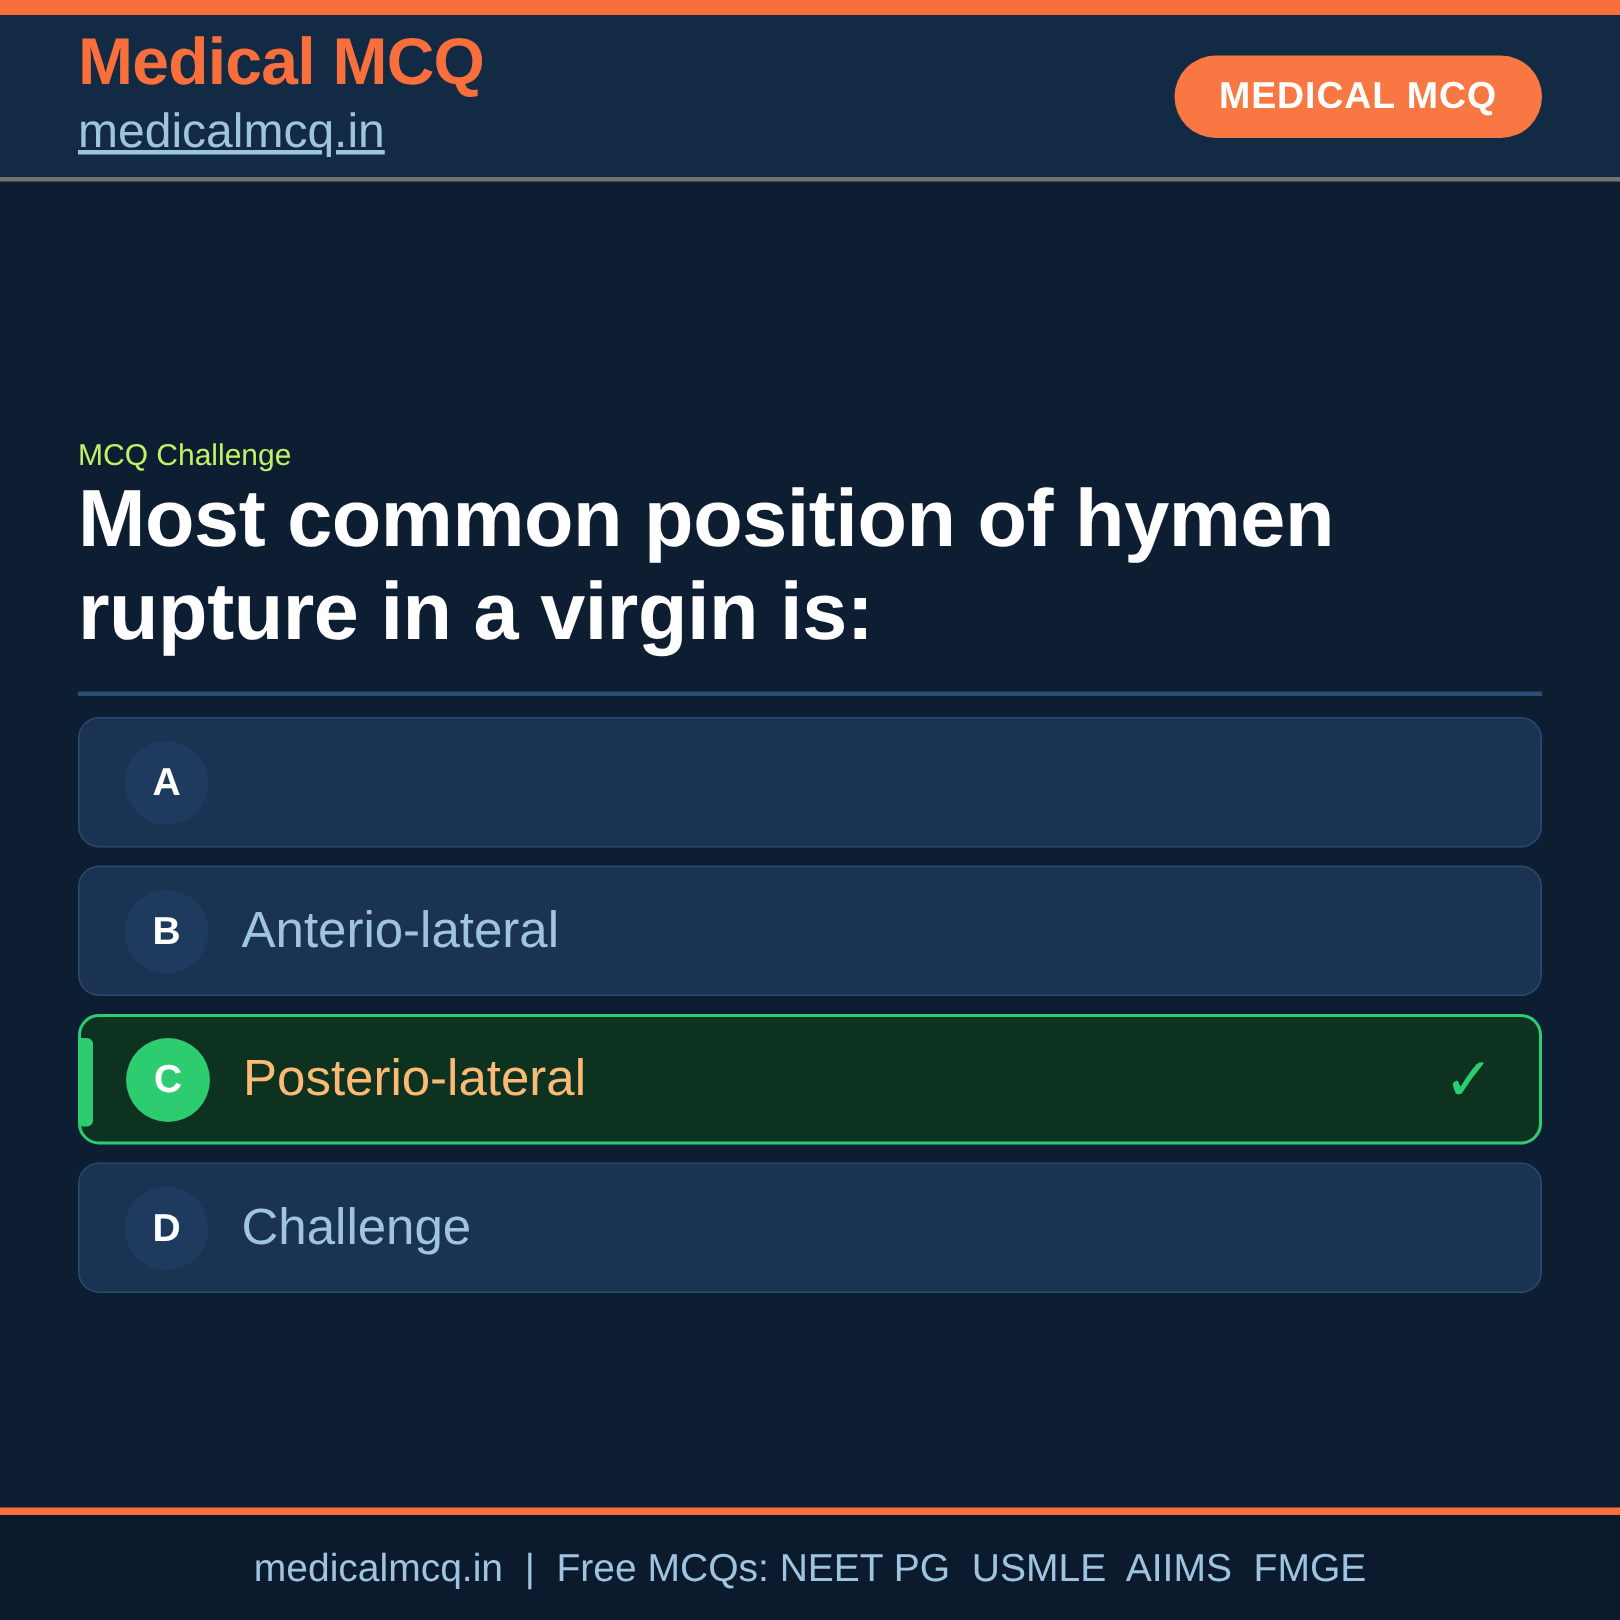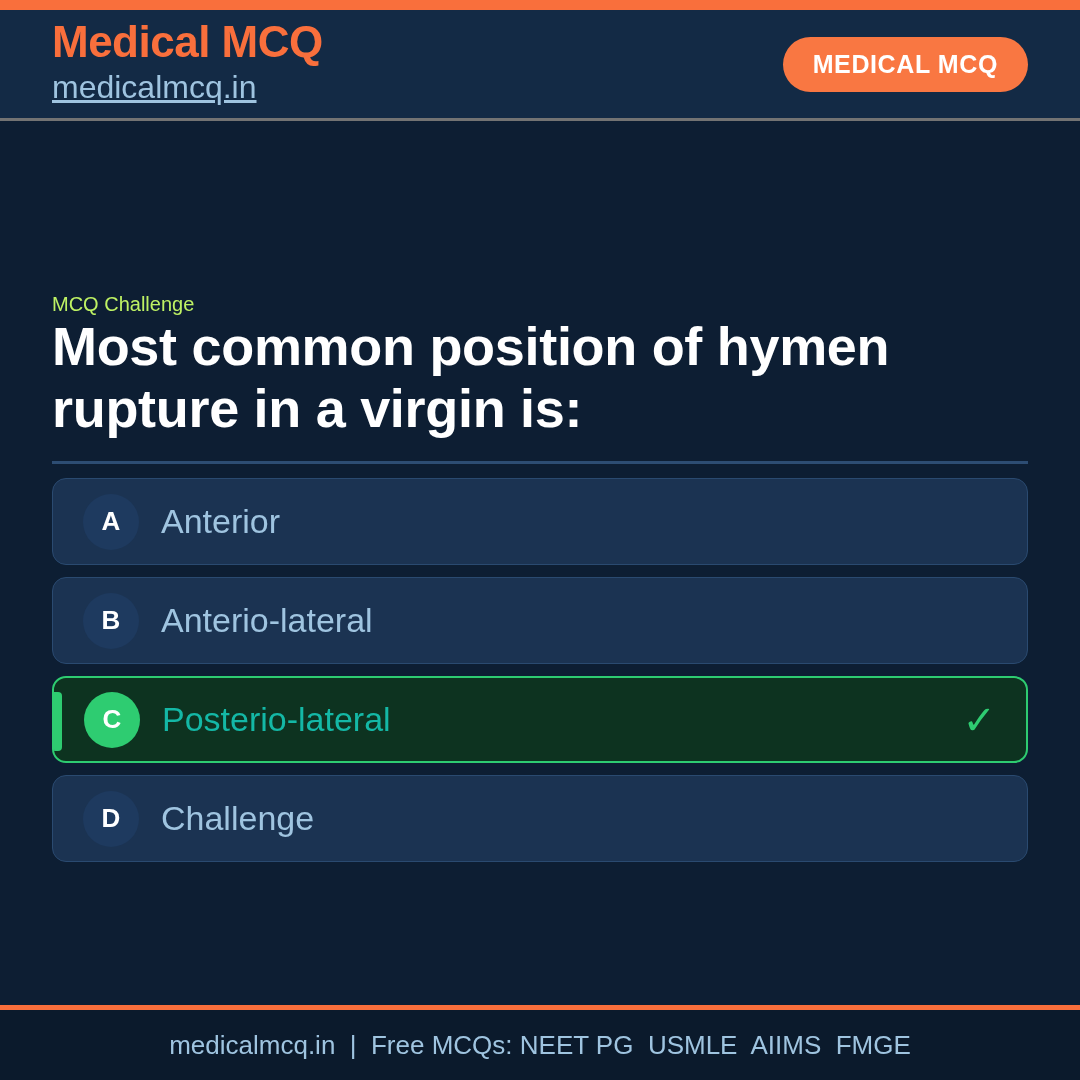--- a/index.html
+++ b/index.html
@@ -81,21 +81,21 @@
     background:#1e3a5f; color:#ffffff;
     font-size:26px; font-weight:bold;
     display:flex; align-items:center; justify-content:center;
     flex:0 0 auto; margin-right:22px;
   }
   .option.correct .badge { background:#2ecc71; color:#ffffff; }
 
   .opt-text {
     font-size:34px; color:#9fc4e0; line-height:1.2; flex:1 1 auto;
   }
-  .option.correct .opt-text { color:#14b8a6; }
+  .option.correct .opt-text { color:#fdba74; }
 
   .check {
     font-size:40px; color:#2ecc71; line-height:1;
     flex:0 0 auto; display:none;
   }
   .option.correct .check { display:block; }
 
   
   .footer-rule { position:absolute; bottom:70px; left:0; width:1080px; height:5px; background:#f96f3c; }
   .footer {
@@ -128,21 +128,20 @@
       <div class="q-kicker">MCQ Challenge</div>
       <div class="q-text">Most common position of hymen rupture in a virgin is:</div>
       <div class="q-rule"></div>
     </div>
 
     <div class="options">
 
       <div class="option">
 
         <div class="badge">A</div>
-        <div class="opt-text">Anterior</div>
 
       </div>
 
       <div class="option">
 
         <div class="badge">B</div>
         <div class="opt-text">Anterio-lateral</div>
 
       </div>
 

